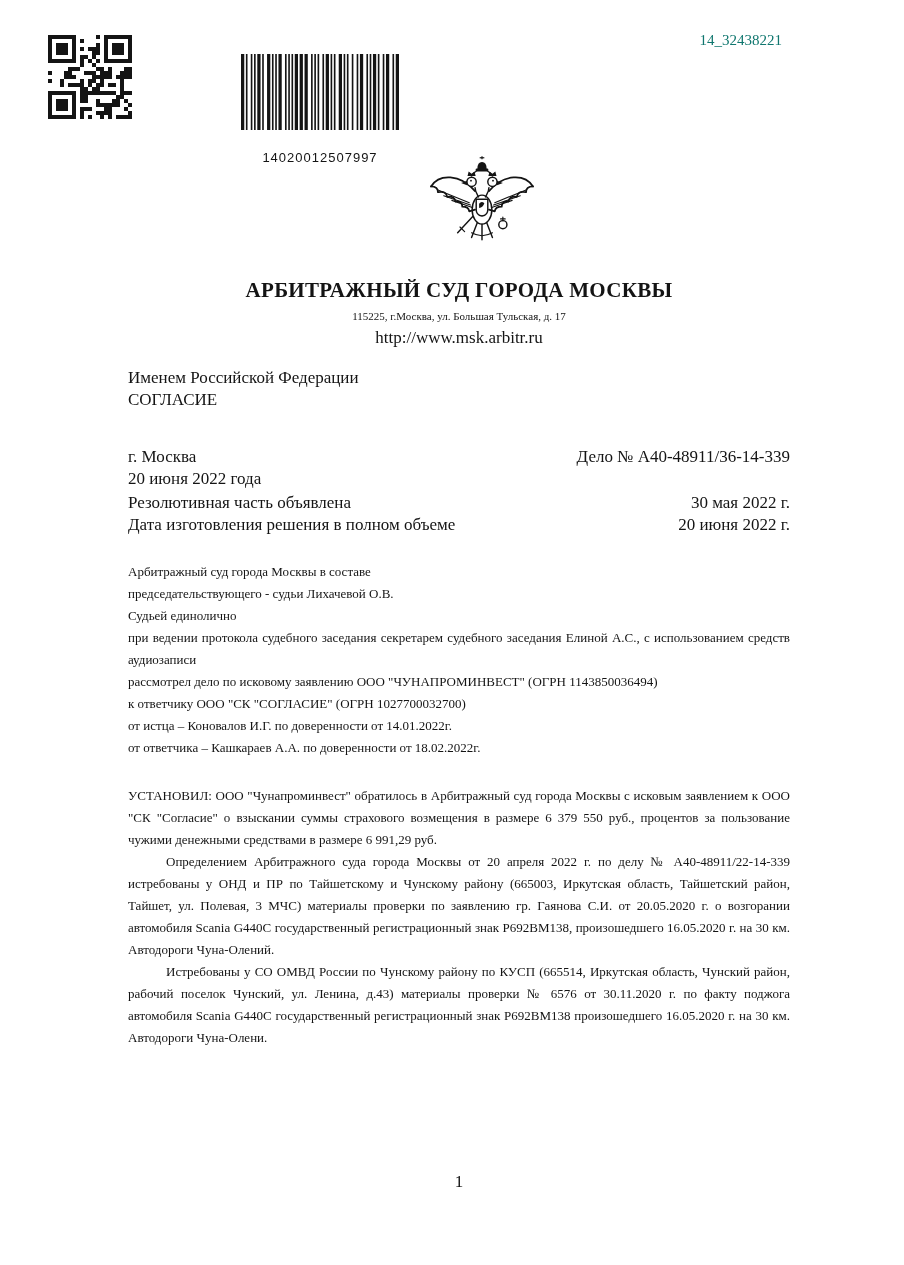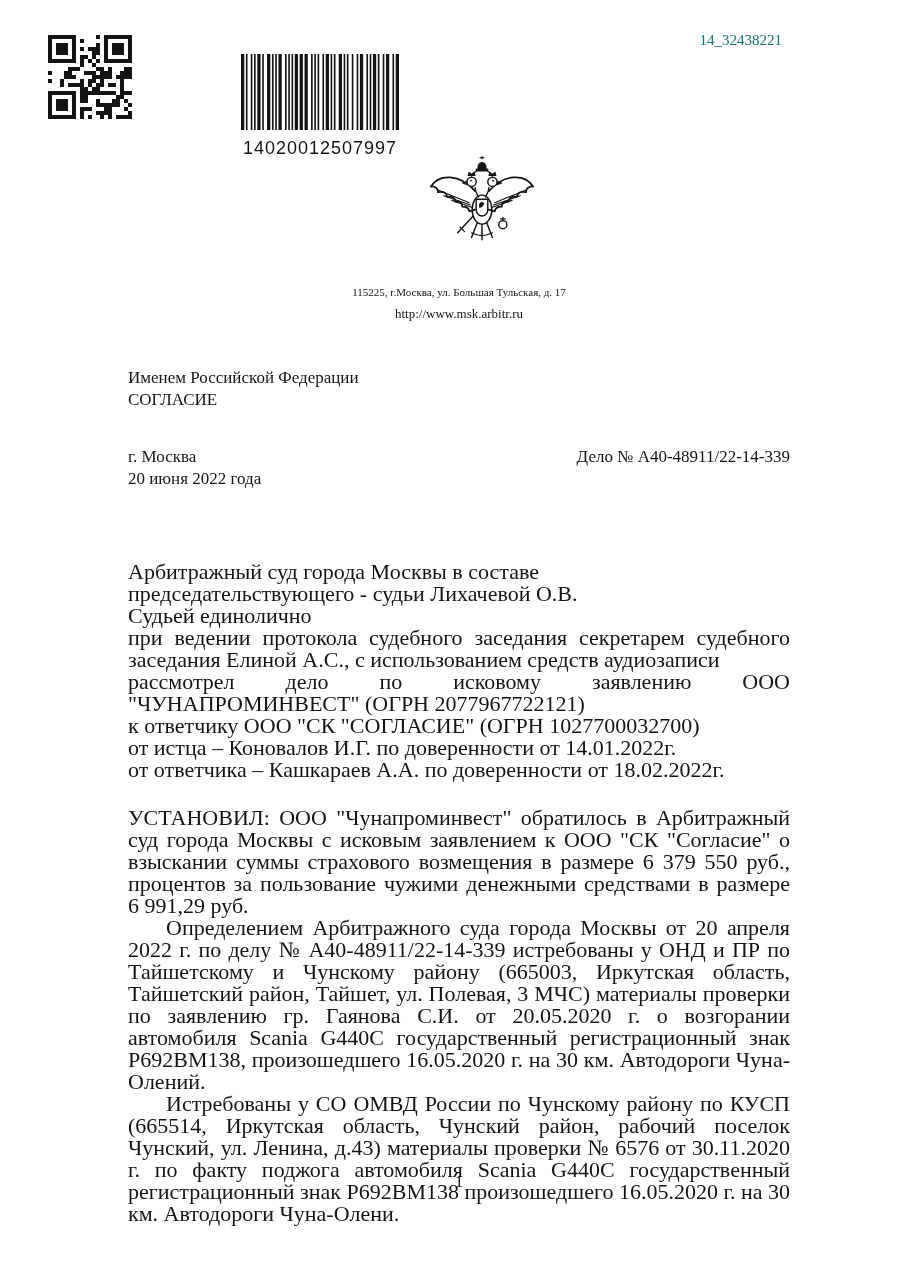--- a/index.html
+++ b/index.html
@@ -12,48 +12,48 @@
     font-family:"Liberation Serif","DejaVu Serif",serif;
     color:#141414;
     overflow:hidden;
   }
   
   .qr { position:absolute; left:48px; top:35px; width:84px; height:84px; }
   .barcode-wrap { position:absolute; left:240px; top:54px; width:160px; text-align:center; }
   .barcode-bars { width:158px; height:76px; margin:0 auto; }
   .barcode-digits {
     font-family:"Liberation Sans","DejaVu Sans",sans-serif;
-    font-size:18px; letter-spacing:1px; color:#141414; margin-top:4px;
+    font-size:13px; letter-spacing:1px; color:#141414; margin-top:16px;
   }
   .doc-number {
     position:absolute; right:122px; top:32px;
     font-size:15px; color:#0f766e;
   }
   
   .emblem { position:absolute; left:424px; top:154px; width:116px; height:106px; }
   
   .header-text {
     position:absolute; left:128px; top:278px; width:662px;
     text-align:center;
   }
   .court-name { font-size:21px; font-weight:bold; letter-spacing:0.3px; line-height:24px; }
   .court-address { font-size:11px; line-height:21px; margin-top:4px; }
-  .court-url { font-size:13px; line-height:21px;font-family:Liberation Serif, serif; }
+  .court-url { font-size:17px; line-height:21px;font-family:Liberation Serif, serif; }
   .subhead {
     position:absolute; left:128px; top:367px; width:662px;
     text-align:left; font-size:17px; line-height:22px;
   }
   
   .case-block { position:absolute; left:128px; top:430px; width:662px; font-size:17px; line-height:22px;margin-top:16px; }
   .row-split { display:flex; justify-content:space-between; }
   .res-block { position:absolute; left:128px; top:492px; width:662px; font-size:17px; line-height:22px; }
   
   .body-block {
     position:absolute; left:128px; top:561px; width:662px;
-    font-size:22px; line-height:22px;
+    font-size:13px; line-height:22px;
   }
   .body-block p { margin:0; }
   .just { text-align:justify; }
   .gap-1 { margin-top:24px !important; }
   .gap-2 { margin-top:26px !important; }
   .indent { text-indent:38px; }
   .page-number {
     position:absolute; left:128px; top:1172px; width:662px;
     text-align:center; font-size:17px;
   }
@@ -373,44 +373,55 @@
         <path d="M96 5.5 h8 v2 h-8 z"></path>
       </g>
       <g>
         <path d="M90 78 h20 v18 q0 9 -10 11 q-10 -2 -10 -11 z" fill="#ffffff" stroke="#141414" stroke-width="2.5"></path>
         <path d="M95 86 q4 -6 9 -1 q-2 7 -9 8 z" fill="#141414"></path>
       </g>
     </svg>
   </div>
 
   <div class="header-text">
+    <div class="court-name">АРБИТРАЖНЫЙ СУД ГОРОДА МОСКВЫ</div>
     <div class="court-address">115225, г.Москва, ул. Большая Тульская, д. 17</div>
     <div class="court-url">http://www.msk.arbitr.ru</div>
   </div>
 
   <div class="subhead">
     <div>Именем Российской Федерации</div>
     <div>СОГЛАСИЕ</div>
   </div>
 
   <div class="case-block">
     <div class="row-split">
       <span>г. Москва</span>
-      <span>Дело № А40-48911/22-14-339</span>
+      <span>Дело № А40-48911/36-14-339</span>
     </div>
     <div>20 июня 2022 года</div>
   </div>
 
+  <div class="res-block">
+    <div class="row-split">
+      <span>Резолютивная часть объявлена</span>
+      <span>30 мая 2022 г.</span>
+    </div>
+    <div class="row-split">
+      <span>Дата изготовления решения в полном объеме</span>
+      <span>20 июня 2022 г.</span>
+    </div>
+  </div>
 
   <div class="body-block">
     <p>Арбитражный суд города Москвы в составе</p>
     <p>председательствующего - судьи Лихачевой О.В.</p>
     <p>Судьей единолично</p>
     <p class="just">при ведении протокола судебного заседания секретарем судебного заседания Елиной А.С., с использованием средств аудиозаписи</p>
-    <p class="just">рассмотрел дело по исковому заявлению ООО "ЧУНАПРОМИНВЕСТ" (ОГРН 2077967722121)</p>
+    <p class="just">рассмотрел дело по исковому заявлению ООО "ЧУНАПРОМИНВЕСТ" (ОГРН 1143850036494)</p>
     <p>к ответчику ООО "СК "СОГЛАСИЕ" (ОГРН 1027700032700)</p>
 
     <p>от истца – Коновалов И.Г. по доверенности от 14.01.2022г.</p>
     <p>от ответчика – Кашкараев А.А. по доверенности от 18.02.2022г.</p>
 
     <p class="just gap-2">УСТАНОВИЛ: ООО "Чунапроминвест" обратилось в Арбитражный суд города Москвы с исковым заявлением к ООО "СК "Согласие" о взыскании суммы страхового возмещения в размере 6 379 550 руб., процентов за пользование чужими денежными средствами в размере 6 991,29 руб.</p>
     <p class="just indent">Определением Арбитражного суда города Москвы от 20 апреля 2022 г. по делу № А40-48911/22-14-339 истребованы у ОНД и ПР по Тайшетскому и Чунскому району (665003, Иркутская область, Тайшетский район, Тайшет, ул. Полевая, 3 МЧС) материалы проверки по заявлению гр. Гаянова С.И. от 20.05.2020 г. о возгорании автомобиля Scania G440C государственный регистрационный знак Р692ВМ138, произошедшего 16.05.2020 г. на 30 км. Автодороги Чуна-Олений.</p>
     <p class="just indent">Истребованы у СО ОМВД России по Чунскому району по КУСП (665514, Иркутская область, Чунский район, рабочий поселок Чунский, ул. Ленина, д.43) материалы проверки № 6576 от 30.11.2020 г. по факту поджога автомобиля Scania G440C государственный регистрационный знак Р692ВМ138 произошедшего 16.05.2020 г. на 30 км. Автодороги Чуна-Олени.</p>
   </div>
 

